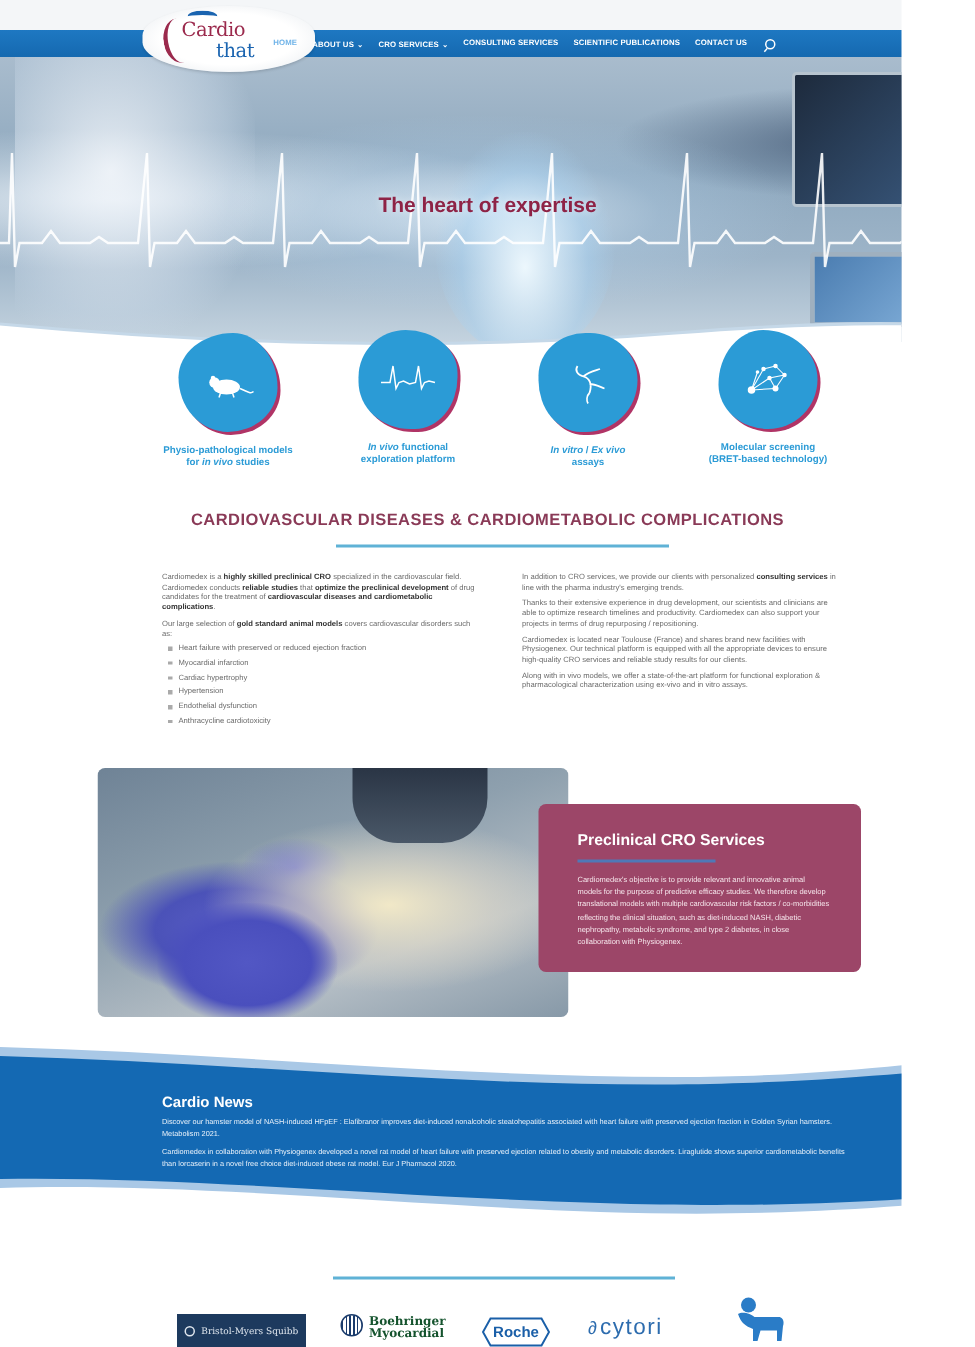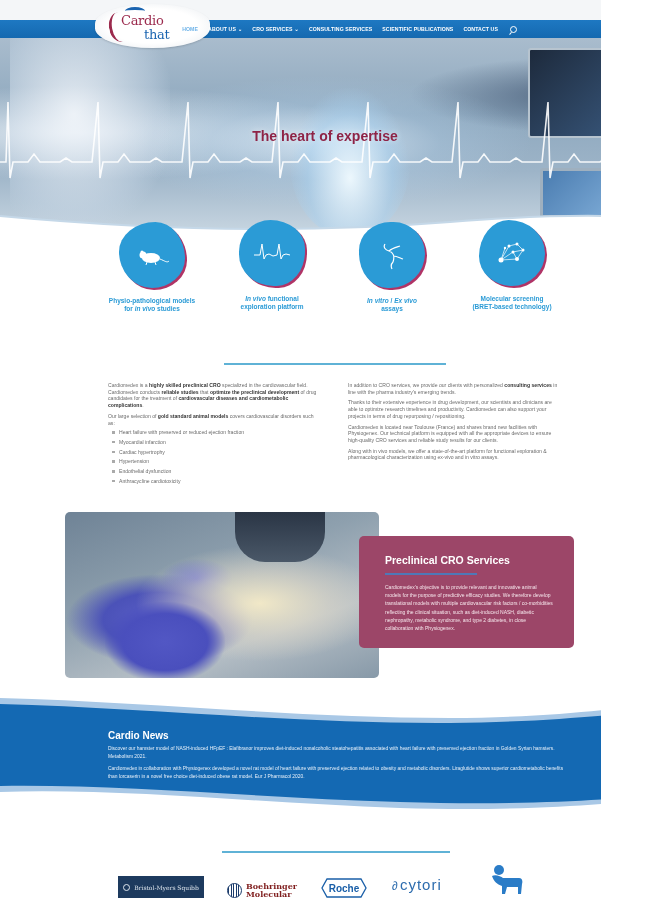--- a/index.html
+++ b/index.html
@@ -80,21 +80,21 @@
   .news-text { position: absolute; left: 108px; width: 460px; font-size: 4.9px; line-height: 8.2px; color: #e8f1fa; }
   .news-1 { top: 745px; }
   .news-2 { top: 765px; }
 
   
   .trust-title { position: absolute; left: 0; width: 650px; top: 836px; text-align: center; font-size: 10px; color: #3a8ac6; }
   .trust-rule { position: absolute; left: 222px; top: 851px; width: 228px; height: 1.5px; background: #5fb2d6; }
   .logos { position: absolute; left: 0; top: 864px; width: 650px; height: 34px; }
   .logo-bms { position: absolute; left: 118px; top: 12px; width: 86px; height: 22px; background: #1d3a5e; color: #dfe6ee; font-family: "DejaVu Serif", serif; font-size: 6px; display: flex; align-items: center; justify-content: center; gap: 4px; }
   .logo-bms .dot { width: 7px; height: 7px; border-radius: 50%; border: 1px solid #dfe6ee; }
-  .logo-bi { position: absolute; left: 227px; top: 12px; height: 22px; display: flex; align-items: flex-end; gap: 4px; color: #7f1d1d; }
+  .logo-bi { position: absolute; left: 227px; top: 12px; height: 22px; display: flex; align-items: flex-start; gap: 4px; color: #14532d; }
   .logo-bi .circ { width: 15px; height: 15px; border-radius: 50%; border: 1.5px solid #1a3b6b; background: repeating-linear-gradient(90deg, #1a3b6b 0 1px, transparent 1px 2.5px); }
   .logo-bi .txt { font-family: "DejaVu Serif", serif; font-weight: bold; font-size: 8px; line-height: 8px; }
   .logo-roche { position: absolute; left: 321px; top: 14px; width: 46px; height: 20px; display: flex; align-items: center; justify-content: center; font-size: 10px; font-weight: bold; color: #1a5fa8; }
   .logo-roche svg { position: absolute; left: 0; top: 0; }
   .logo-cytori { position: absolute; left: 392px; top: 12px; font-size: 15px; color: #2d6cae; letter-spacing: 1px; }
   .logo-cytori .swirl { font-size: 12px; font-style: italic; margin-right: 1px; }
   .logo-novo { position: absolute; left: 487px; top: 0; width: 40px; height: 34px; }
 </style>
 </head>
 <body>
@@ -203,20 +203,21 @@
           </g>
         </svg>
       </div>
       <div class="svc-label">
         <div>Molecular screening</div>
         <div>(BRET-based technology)</div>
       </div>
     </div>
   </div>
 
+  <h2 class="section-title">CARDIOVASCULAR DISEASES &amp; CARDIOMETABOLIC COMPLICATIONS</h2>
   <div class="section-rule"></div>
 
   <div class="col col-left">
     <p><span>Cardiomedex is a </span><b>highly skilled preclinical CRO</b><span> specialized in the cardiovascular field. Cardiomedex conducts </span><b>reliable studies</b><span> that </span><b>optimize the preclinical development</b><span> of drug candidates for the treatment of </span><b>cardiovascular diseases and cardiometabolic complications</b><span>.</span></p>
     <p><span>Our large selection of </span><b>gold standard animal models</b><span> covers cardiovascular disorders such as:</span></p>
     <ul class="bullets">
       <li>Heart failure with preserved or reduced ejection fraction</li>
       <li>Myocardial infarction</li>
       <li>Cardiac hypertrophy</li>
       <li>Hypertension</li>
@@ -251,21 +252,21 @@
   <p class="news-text news-2">Cardiomedex in collaboration with Physiogenex developed a novel rat model of heart failure with preserved ejection related to obesity and metabolic disorders. Liraglutide shows superior cardiometabolic benefits than lorcaserin in a novel free choice diet-induced obese rat model. Eur J Pharmacol 2020.</p>
 
   <div class="trust-rule"></div>
   <div class="logos">
     <div class="logo-bms">
       <span class="dot"></span>
       <span>Bristol-Myers Squibb</span>
     </div>
     <div class="logo-bi">
       <span class="circ"></span>
-      <span class="txt"><span>Boehringer</span><br><span>Molecular</span></span>
+      <span class="txt"><span>Boehringer</span><br><span>Myocardial</span></span>
     </div>
     <div class="logo-roche">
       <svg width="46" height="20" viewBox="0 0 46 20">
         <path d="M6,1 L40,1 L45,10 L40,19 L6,19 L1,10 Z" fill="none" stroke="#1a5fa8" stroke-width="1.3"></path>
       </svg>
       <span style="position:relative;">Roche</span>
     </div>
     <div class="logo-cytori">
       <span class="swirl">∂</span><span>cytori</span>
     </div>

